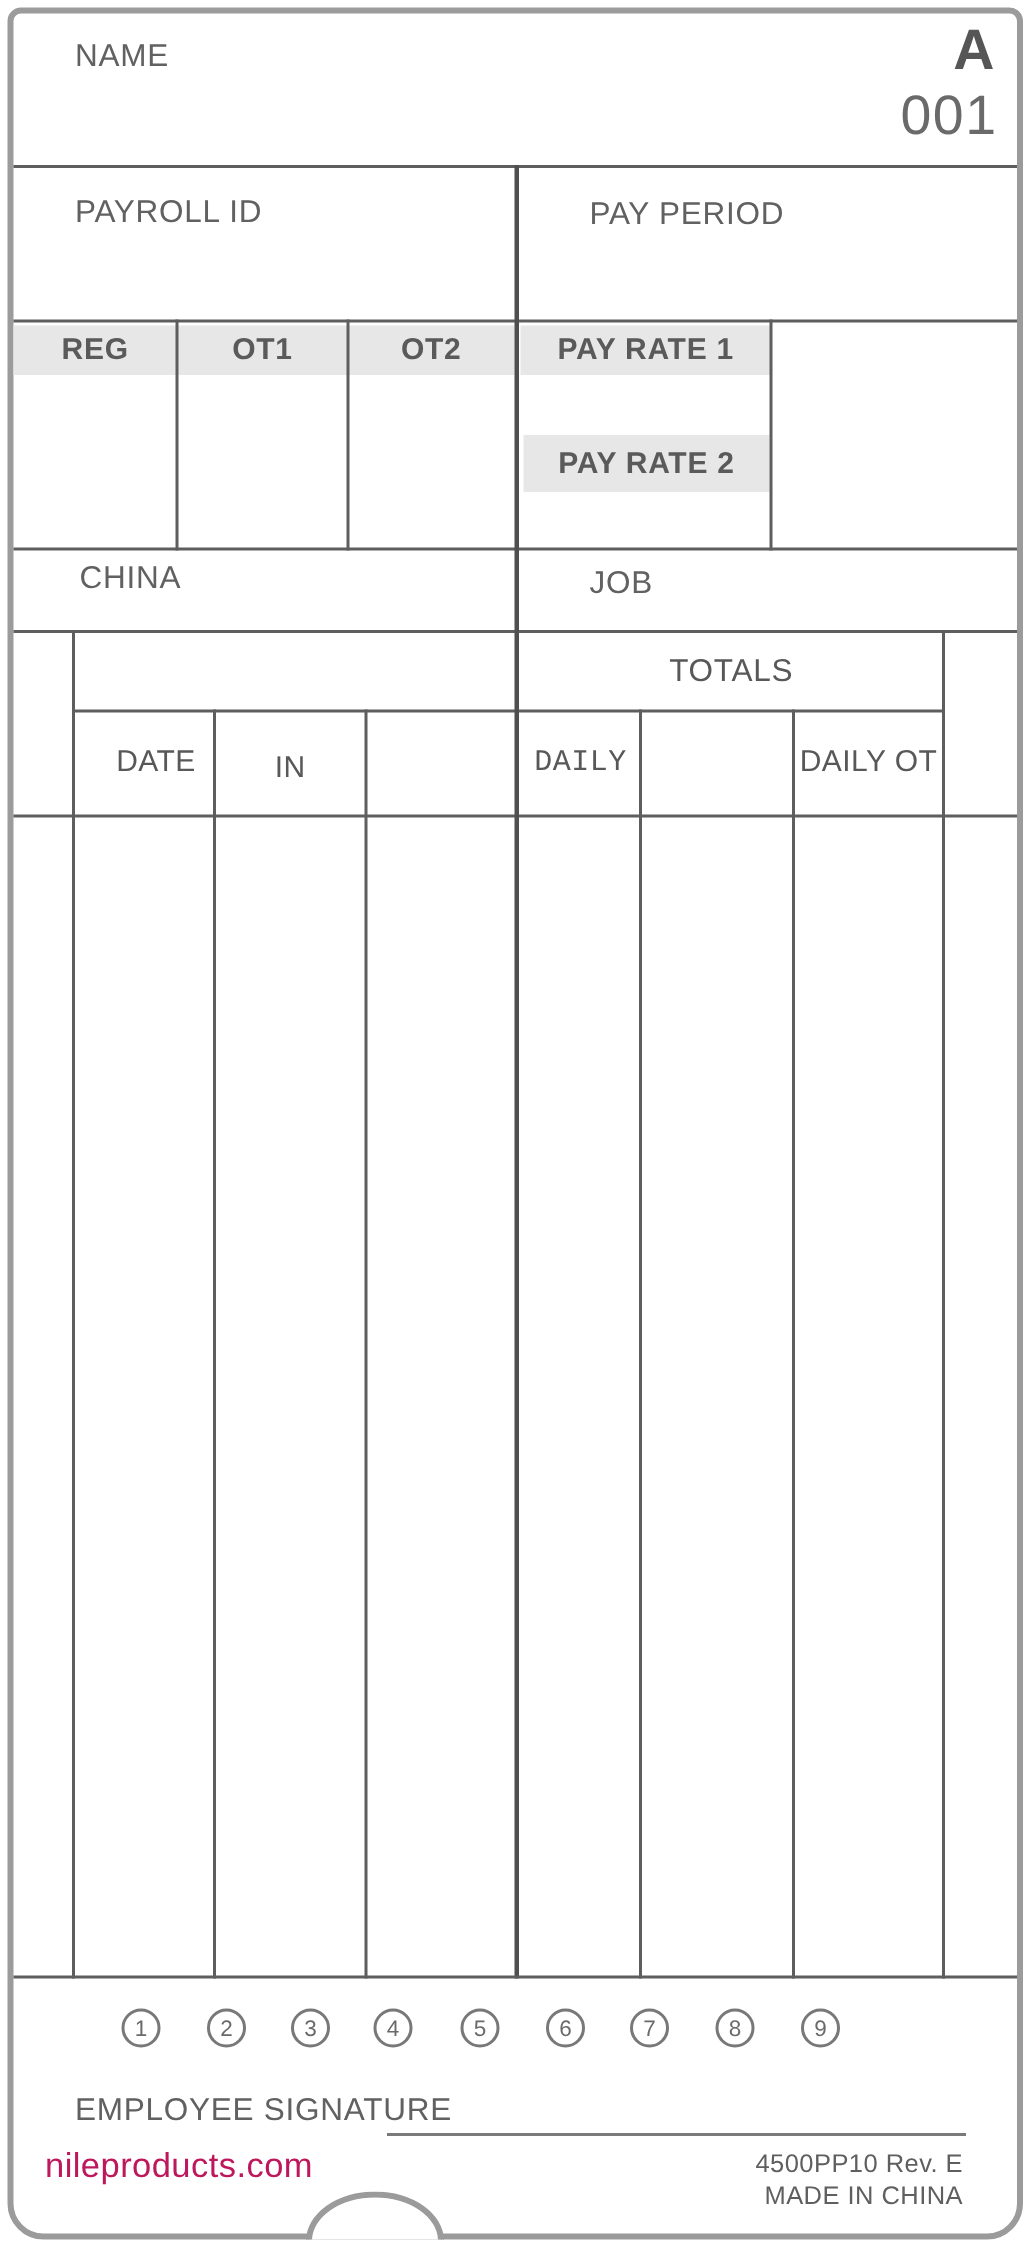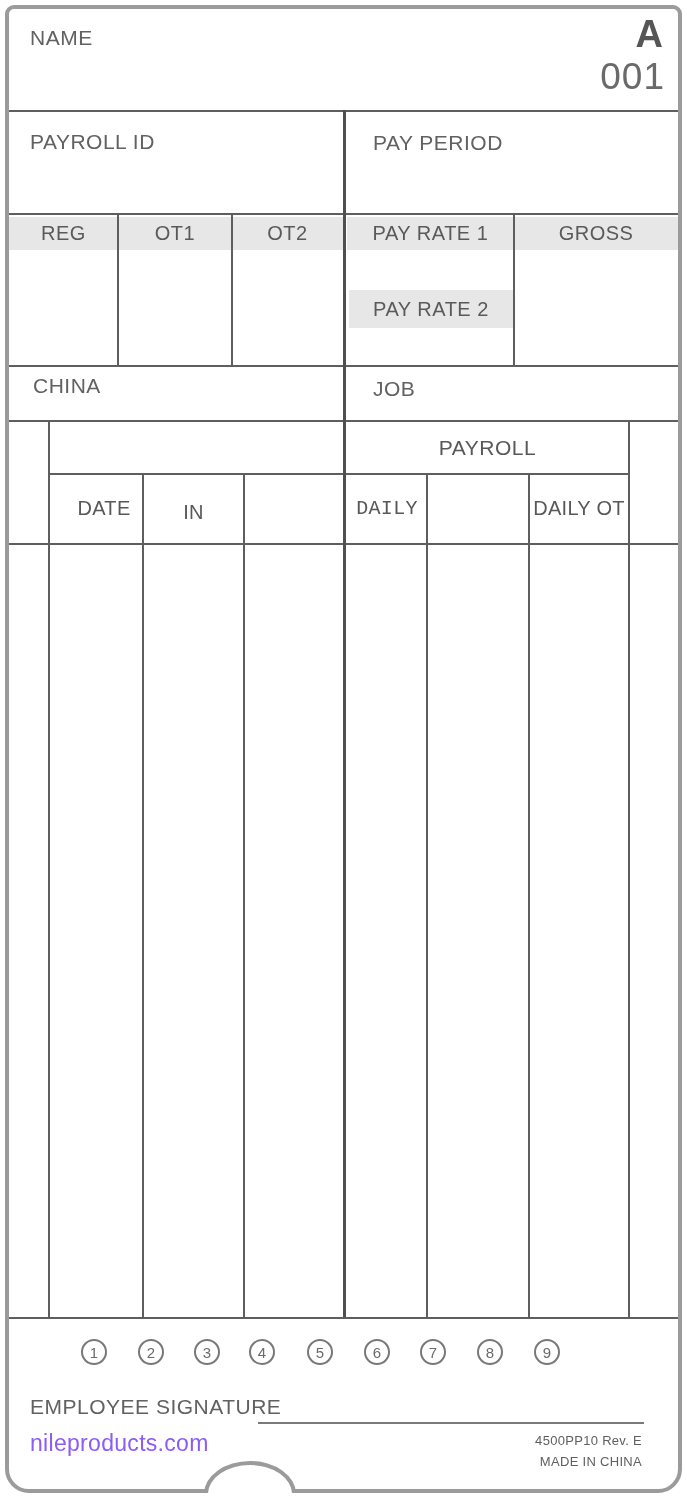--- a/index.html
+++ b/index.html
@@ -10,24 +10,24 @@
   }
   .card {
     position:absolute; left:5px; top:5px; width:677px; height:1488px;
     box-sizing:border-box; border:4px solid #9b9b9b;
     border-radius:9px 9px 24px 24px; background:#fff;
   }
   .card * { box-sizing:border-box; }
   .hline { position:absolute; height:2px; background:#5e5e5e; }
   .vline { position:absolute; width:2px; background:#5e5e5e; }
   .vline.heavy { width:3px; background:#4f4f4f; }
-  .lbl { position:absolute; font-size:21px; letter-spacing:0.5px; color:#616161; white-space:nowrap; }
+  .lbl { position:absolute; font-size:21px; letter-spacing:0.5px; color:#616161; white-space:nowrap;margin-left:20px; }
   .gray-cell {
     position:absolute; background:#e7e7e7; display:flex; align-items:center; justify-content:center;
-    font-size:20px; letter-spacing:0.5px; color:#5a5a5a;
+    font-size:20px; letter-spacing:0.5px; color:#5a5a5a;font-weight:bold;
   }
   .col-head {
     position:absolute; display:flex; align-items:center; justify-content:center;
     font-size:20px; letter-spacing:0.3px; color:#585858; overflow:hidden;
   }
   .col-head.condensed span { transform:scaleX(0.78); transform-origin:center; white-space:nowrap; }
   .totals-head {
     position:absolute; display:flex; align-items:center; justify-content:center;
     font-size:21px; letter-spacing:0.5px; color:#585858;
   }
@@ -36,22 +36,22 @@
   }
   .card-no {
     position:absolute; right:13px; top:47px; font-size:37px; color:#6a6a6a; letter-spacing:1px;
   }
   .num-circle {
     position:absolute; width:26px; height:26px; border:2px solid #787878; border-radius:50%;
     display:flex; align-items:center; justify-content:center;
     font-size:15px; color:#6a6a6a; top:1330px;
   }
   .sig-line { position:absolute; left:249px; top:1413px; width:386px; height:2px; background:#7a7a7a; }
-  .website { position:absolute; left:21px; top:1421px; font-size:23px; color:#8b5cf6; letter-spacing:0.3px; }
-  .pn { position:absolute; right:36px; font-size:13px; color:#5f5f5f; text-align:right; letter-spacing:0.3px; }
+  .website { position:absolute; left:21px; top:1421px; font-size:23px; color:#be185d; letter-spacing:0.3px; }
+  .pn { position:absolute; right:36px; font-size:17px; color:#5f5f5f; text-align:right; letter-spacing:0.3px; }
   .notch-wrap {
     position:absolute; left:195px; top:1452px; width:92px; height:32px; overflow:hidden;
   }
   .notch {
     position:absolute; left:0; top:0; width:92px; height:66px;
     border:4px solid #9b9b9b; border-radius:50%; background:#fff;
   }
 </style>
 </head>
 <body>
@@ -64,32 +64,31 @@
 
   <div class="hline" style="left:0; top:101px; width:669px;"></div>
   <div class="lbl" style="left:21px; top:121px;">PAYROLL ID</div>
   <div class="lbl" style="left:364px; top:122px;">PAY PERIOD</div>
 
   <div class="hline" style="left:0; top:204px; width:669px;"></div>
   <div class="gray-cell" style="left:0; top:208px; width:109px; height:33px;">REG</div>
   <div class="gray-cell" style="left:109px; top:208px; width:114px; height:33px;">OT1</div>
   <div class="gray-cell" style="left:223px; top:208px; width:111px; height:33px;">OT2</div>
   <div class="gray-cell" style="left:338px; top:208px; width:167px; height:33px;">PAY RATE 1</div>
-  <div class="gray-cell" style="left:505px; top:208px; width:164px; height:33px;">GROSS</div>
   <div class="gray-cell" style="left:340px; top:281px; width:164px; height:38px;">PAY RATE 2</div>
   <div class="vline" style="left:108px; top:204px; height:154px;"></div>
   <div class="vline" style="left:222px; top:204px; height:154px;"></div>
   <div class="vline" style="left:504px; top:204px; height:154px;"></div>
 
   <div class="hline" style="left:0; top:356px; width:669px;"></div>
   <div class="lbl" style="left:24px; top:365px;">CHINA</div>
   <div class="lbl" style="left:364px; top:368px;">JOB</div>
 
   <div class="hline" style="left:0; top:411px; width:669px;"></div>
-  <div class="totals-head" style="left:337px; top:413px; width:283px; height:51px;">PAYROLL</div>
+  <div class="totals-head" style="left:337px; top:413px; width:283px; height:51px;">TOTALS</div>
   <div class="hline" style="left:40px; top:464px; width:580px;"></div>
   <div class="col-head" style="left:40px; top:464px; width:94px; height:70px;padding-left:16px;">DATE</div>
   <div class="col-head" style="left:134px; top:464px; width:101px; height:78px;">IN</div>
   <div class="col-head" style="left:338px; top:464px; width:80px; height:70px;font-family:Liberation Mono, monospace;">DAILY</div>
   <div class="col-head" style="left:520px; top:464px; width:100px; height:70px;">DAILY OT</div>
 
   <div class="hline" style="left:0; top:534px; width:669px;"></div>
   <div class="vline heavy" style="left:334px; top:101px; height:1209px;"></div>
   <div class="vline" style="left:39px; top:411px; height:899px;"></div>
   <div class="vline" style="left:619px; top:411px; height:899px;"></div>

